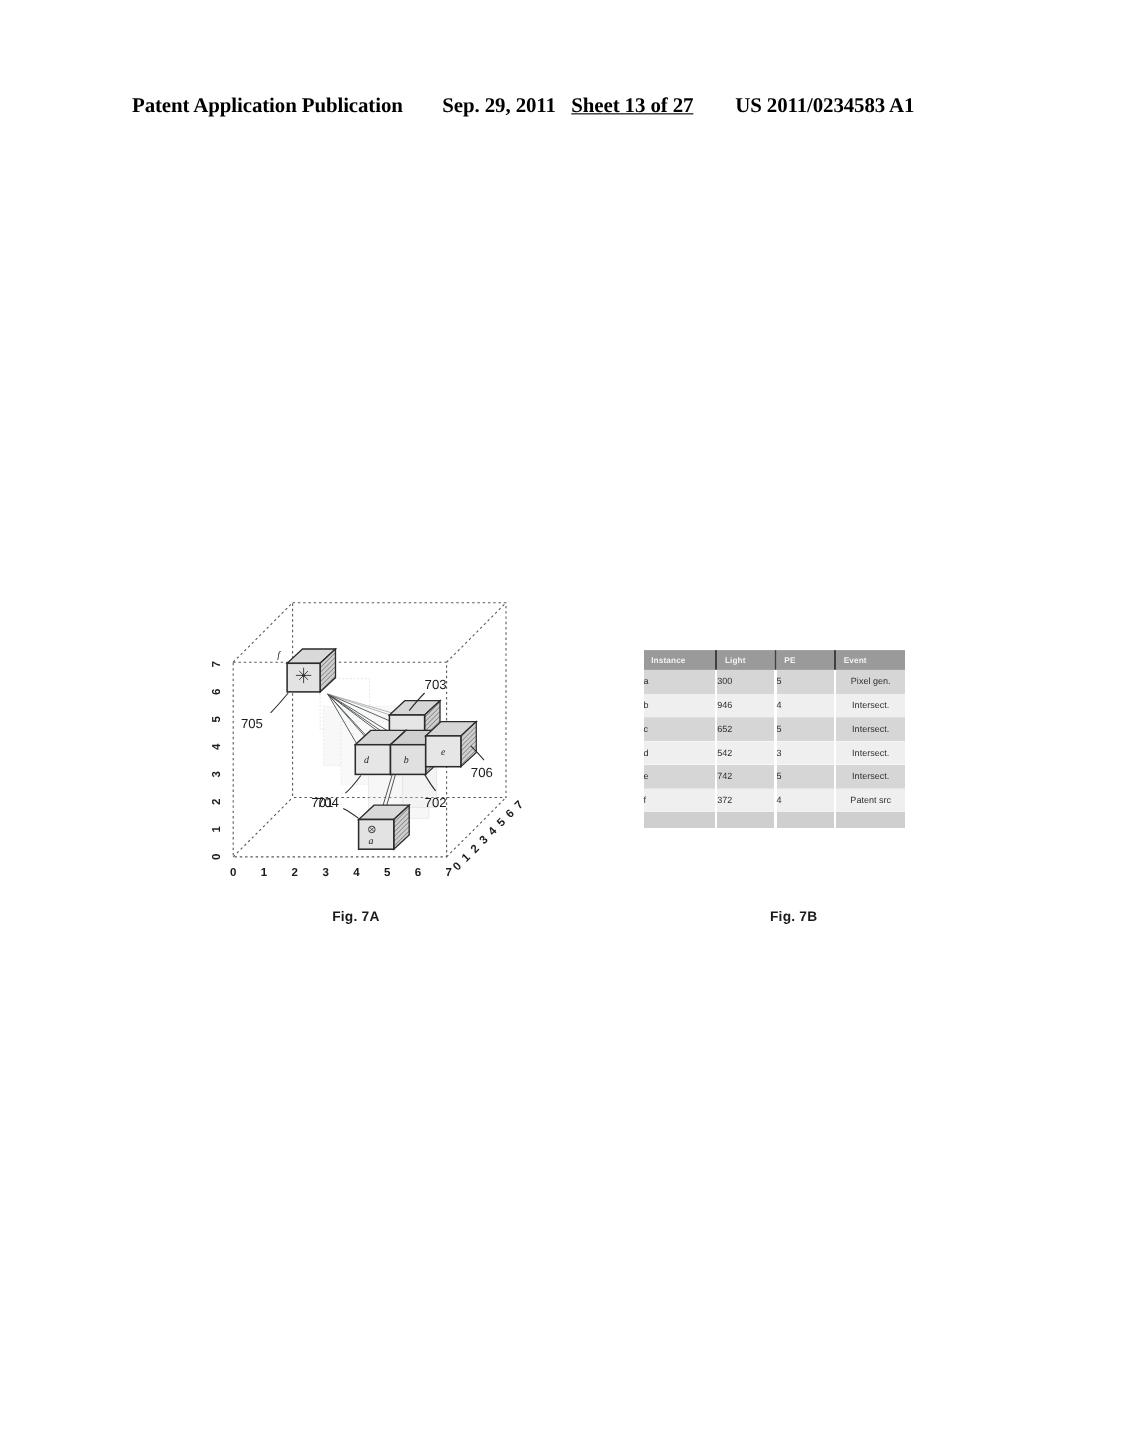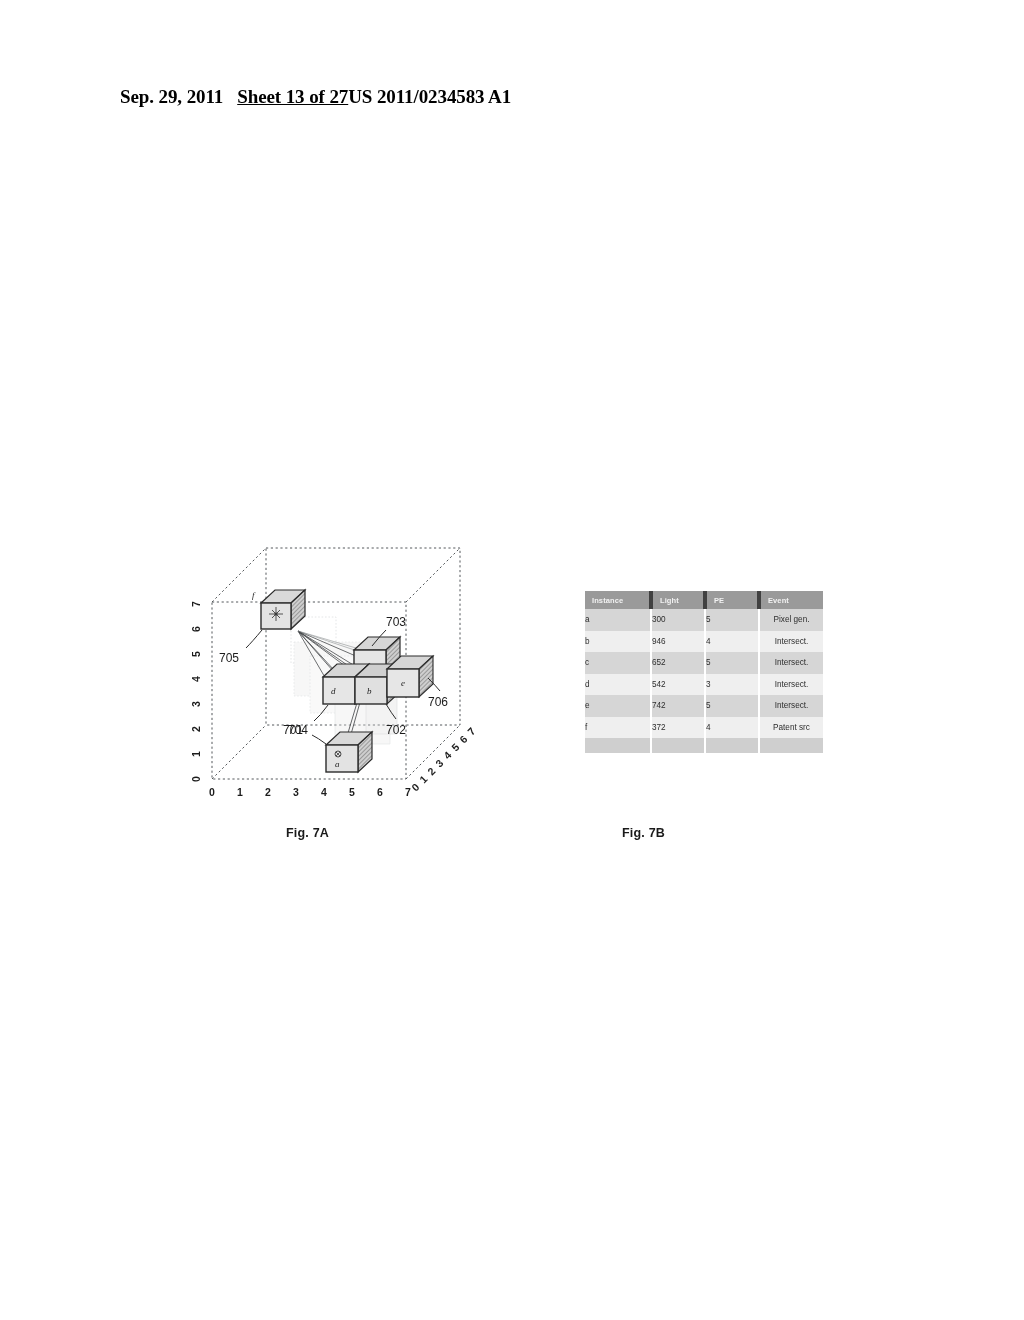--- a/index.html
+++ b/index.html
@@ -23,44 +23,45 @@
     width: 790px;
     display: flex;
     align-items: baseline;
     font-family: "Liberation Serif", serif;
     font-weight: bold;
     font-size: 19px;
     color: #000;
     letter-spacing: -0.1px;
   }
   .hdr-pub { white-space: nowrap; }
-  .hdr-date { white-space: nowrap; }
+  .hdr-date { white-space: nowrap; margin-left: 36px; }
   .hdr-sheet { white-space: nowrap; margin-left: 14px; text-decoration: underline; }
-  .hdr-patno { white-space: nowrap; }
+  .hdr-patno { white-space: nowrap; margin-left: 38px; }
 
   
   #fig7a-wrap {
     position: absolute;
     left: 190px;
     top: 538px;
     width: 310px;
     height: 280px;
   }
   #fig7a-svg { display:block; }
 
   .fig-caption {
     position: absolute;
     font-family: "Liberation Sans", sans-serif;
     font-weight: bold;
     font-size: 12.5px;
     color: #1a1a1a;
     letter-spacing: 0.2px;
+    margin-left: 16px;
   }
   #cap-7a { left: 286px; top: 826px; }
-  #cap-7b { left: 622px; top: 826px; text-align: center; }
+  #cap-7b { left: 684px; top: 826px; text-align: center; }
 
   
   #fig7b-wrap {
     position: absolute;
     left: 585px;
     top: 591px;
     width: 238px;
   }
   table.ptable {
     border-collapse: collapse;
@@ -80,21 +81,21 @@
   }
   table.ptable thead th {
     height: 18px;
     background: #9a9a9a;
     color: #f2f2f2;
     font-weight: bold;
     font-size: 7.5px;
     text-align: left;
     padding-left: 7px;
     letter-spacing: 0.1px;
-    border-right: 4px solid #404040;
+    border-right: 2px solid #404040;
   }
   table.ptable thead th:last-child { border-right: none; margin-left: 26px; }
 
   table.ptable tbody td {
     border-right: 2px solid #ffffff;
     font-size: 8.2px;
   }
   table.ptable tbody td:last-child { border-right: none; }
 
   tbody tr.row-odd td  { background: #d6d6d6; }
@@ -127,20 +128,21 @@
     font-family: "Liberation Serif", serif;
     font-style: italic;
     font-size: 9px;
     fill: #1c1c1c;
   }
 </style>
 </head>
 <body>
 
 <div class="page-header">
+  <span class="hdr-pub">Patent Application Publication</span>
   <span class="hdr-date">Sep. 29, 2011</span>
   <span class="hdr-sheet">Sheet 13 of 27</span>
   <span class="hdr-patno">US 2011/0234583 A1</span>
 </div>
 
 <div id="fig7a-wrap">
 <svg id="fig7a-svg" width="310" height="280" viewBox="0 0 310 280" xmlns="http://www.w3.org/2000/svg">
   <defs>
 
     <pattern id="hatchSide" width="3" height="3" patternUnits="userSpaceOnUse" patternTransform="rotate(45)">

